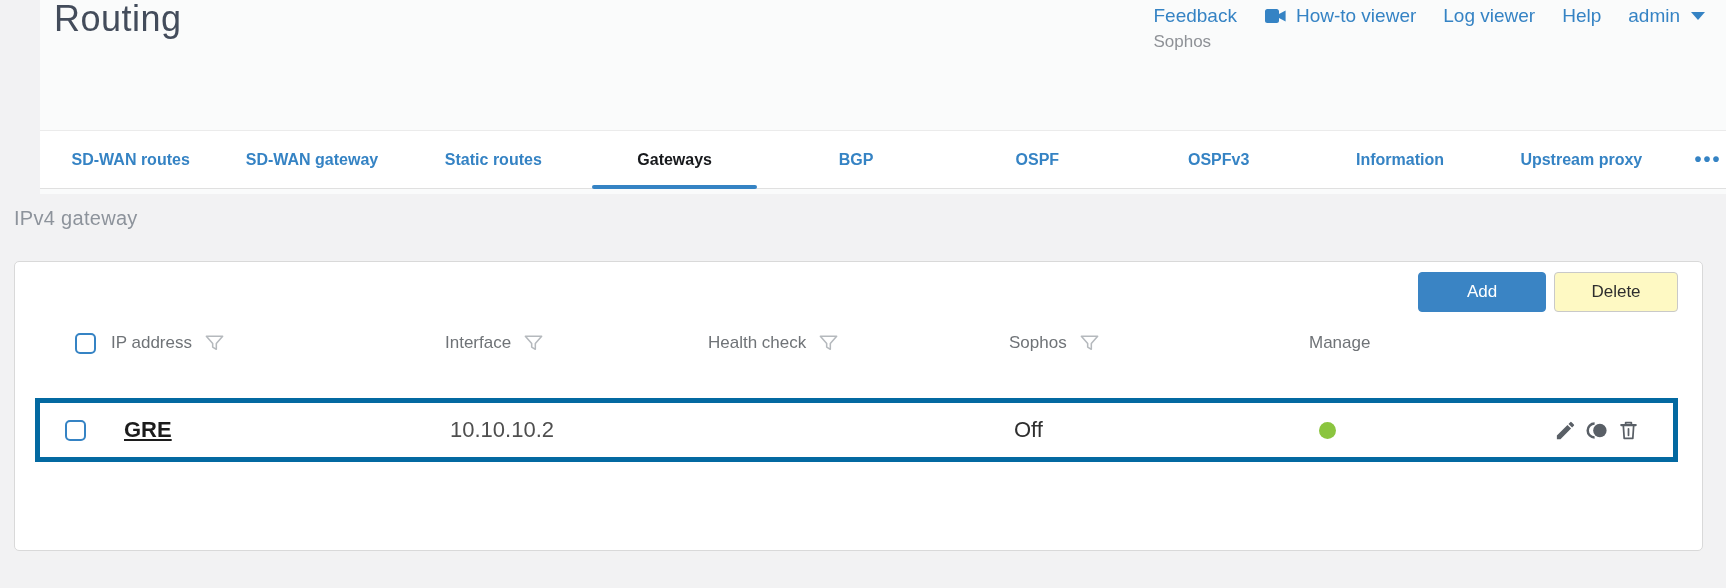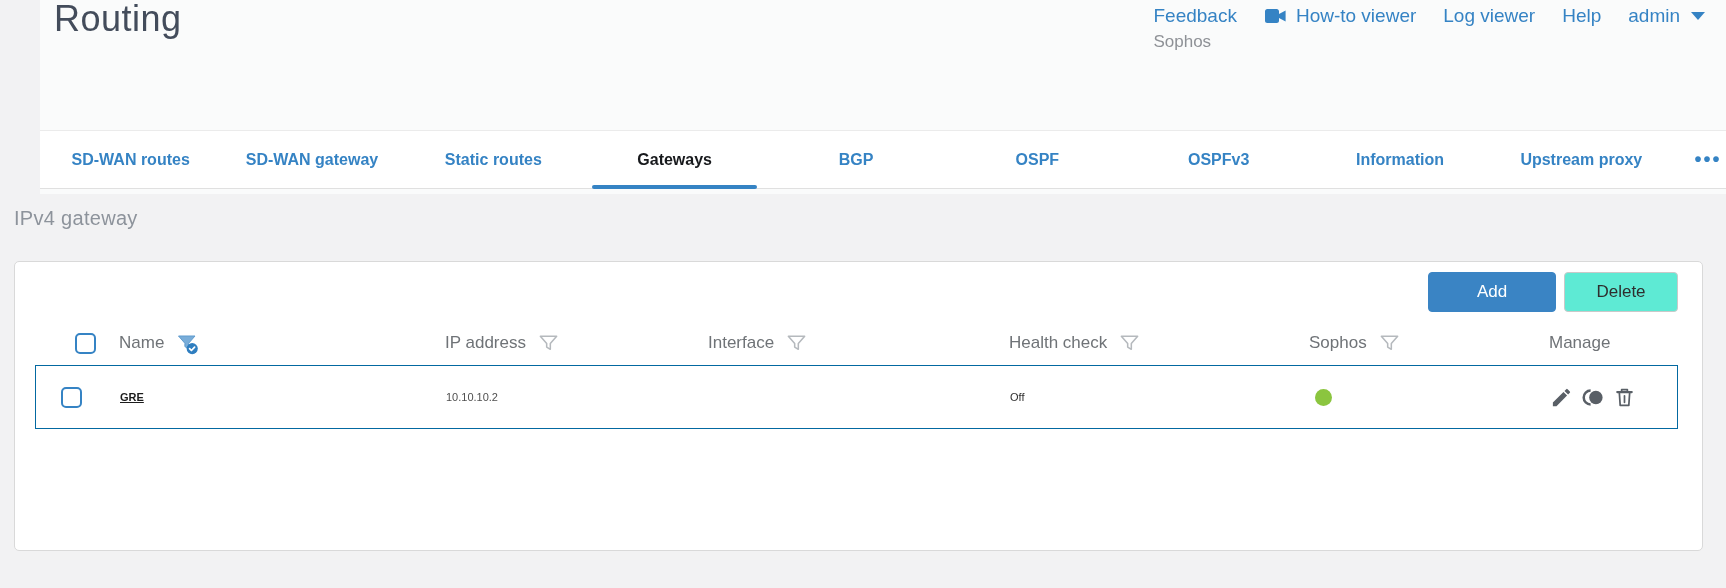--- a/index.html
+++ b/index.html
@@ -46,27 +46,27 @@
   .content { padding-top: 13px; }
   .section-heading { margin-left: 14px; font-size: 20px; font-weight: 400; color: #8d939b; letter-spacing: .3px; }
   .panel {
     margin: 31px 0 0 14px; width: 1689px; height: 290px;
     background: #fff; border: 1px solid #d9d9d9; border-radius: 5px;
     padding: 10px 24px 0 20px;
   }
   .toolbar { display: flex; justify-content: flex-end; gap: 8px; }
   .btn { height: 40px; font-size: 17px; border-radius: 4px; cursor: pointer; font-family: "Liberation Sans", sans-serif; }
   .btn-primary { width: 128px; background: #3a84c4; border: 1px solid #3a84c4; color: #fff; }
-  .btn-secondary { width: 114px; background: #5eead4; border: 1px solid #c9c9c9; color: #2e2e2e; }
+  .btn-secondary { width: 124px; background: #fef9c3; border: 1px solid #c9c9c9; color: #2e2e2e; }
 
   .grid-cols { display: grid; grid-template-columns: 62px 334px 263px 301px 300px 240px 1fr; align-items: center; }
   .thead { height: 44px; margin-top: 9px; color: #6f7377; font-size: 17px; }
   .th { display: flex; align-items: center; gap: 11px; padding-left: 14px; }
   .th.name-col { padding-left: 22px; }
-  .trow { height: 64px; border: 1px solid #0369a1; background: #fff; font-size: 11px; }
+  .trow { height: 64px; border: 5px solid #0369a1; background: #fff; font-size: 22px; margin-top: 33px; }
   .td { padding-left: 14px; display: flex; align-items: center; }
   .td.name-col { padding-left: 22px; }
   .checkbox {
     width: 21px; height: 21px; border: 2px solid #3583c4; border-radius: 5px;
     background: #fff; margin-left: 26px; cursor: pointer; flex: none;
   }
   .row-link { color: #1c1c1c; font-weight: 700; text-decoration: underline; cursor: pointer; }
   .ip-text { color: #4f4f4f; }
   .plain-text { color: #2f2f2f; }
   .status-dot { width: 17px; height: 17px; border-radius: 50%; margin-left: 5px; }
@@ -128,30 +128,20 @@
   <div class="panel">
     <div class="toolbar">
       <button class="btn btn-primary">Add</button>
       <button class="btn btn-secondary">Delete</button>
     </div>
 
     <div class="thead grid-cols">
       <div class="th">
         <span class="checkbox"></span>
       </div>
-      <div class="th name-col">
-        <span>Name</span>
-        <span class="icon-btn">
-          <svg width="25" height="25" viewBox="0 0 25 25">
-            <path d="M3.5 5h16.5l-6.4 7.3v5.6l-3.7-2.3v-3.3z" fill="#79add9" stroke="#5f9bce" stroke-width="1" stroke-linejoin="round"></path>
-            <circle cx="17.2" cy="17.6" r="5.6" fill="#2f7ec0"></circle>
-            <path d="M14.6 17.7l1.8 1.8 3.2-3.4" stroke="#fff" stroke-width="1.7" fill="none" stroke-linecap="round" stroke-linejoin="round"></path>
-          </svg>
-        </span>
-      </div>
       <div class="th">
         <span>IP address</span>
         <span class="icon-btn">
           <svg width="23" height="23" viewBox="0 0 24 24">
               <path d="M3.5 4.5h17l-6.6 7.6v6l-3.8-2.4v-3.6z" fill="none" stroke="#b5b9bd" stroke-width="1.6" stroke-linejoin="round"></path>
             </svg>
         </span>
       </div>
       <div class="th">
         <span>Interface</span>

